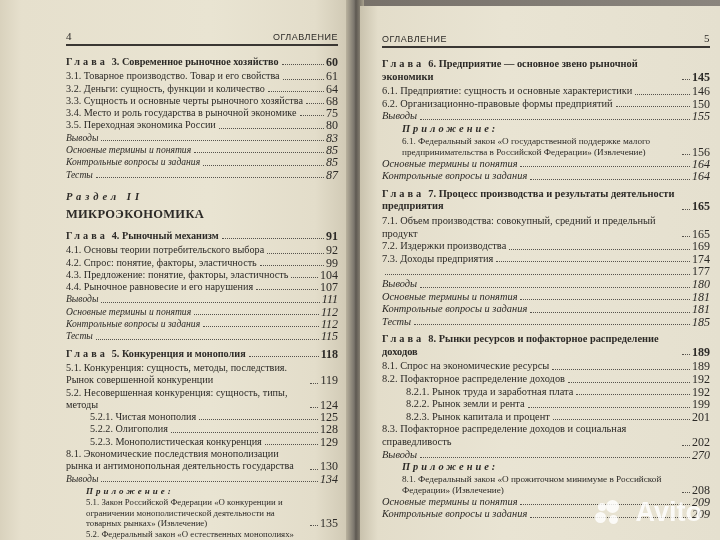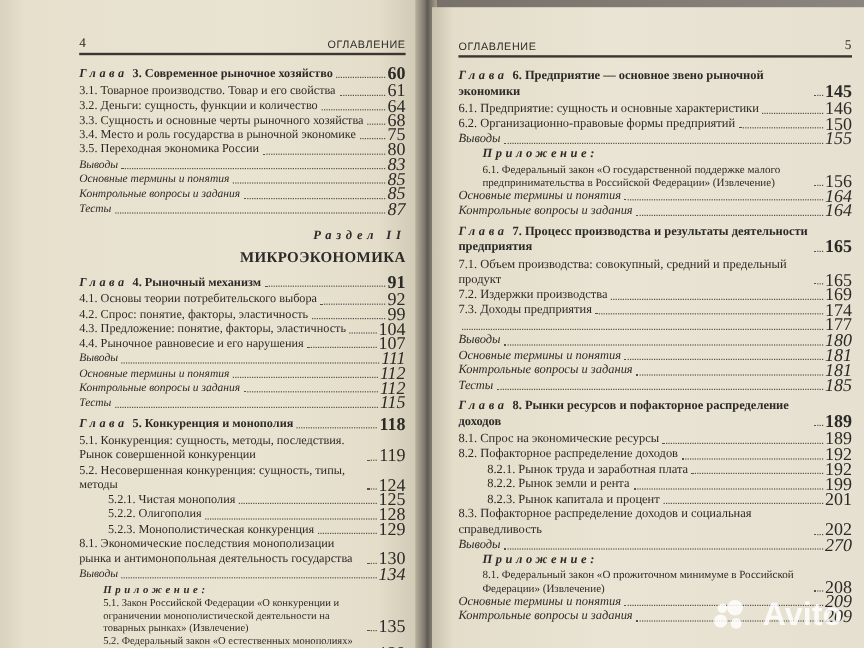--- a/index.html
+++ b/index.html
@@ -41,29 +41,29 @@
   .running-head .pnum { font-family: "Liberation Serif", serif; font-size: 11px; }
   .toc { list-style: none; margin: 0; padding: 0; }
   .toc li {
     display: flex; align-items: flex-end; font-size: 10.2px; line-height: 12.3px;
     white-space: nowrap;
   }
   .toc li .t { white-space: normal; flex: 0 1 auto; }
   .toc li .dots {
     flex: 1 1 auto; border-bottom: 1px dotted #55524c; margin: 0 2px 3px 3px; min-width: 8px;
   }
-  .toc li .n { flex: 0 0 auto; font-size: 15px; }
+  .toc li .n { flex: 0 0 auto; font-size: 12px; }
   .toc li.chapter { font-weight: bold; margin-top: 5px; margin-bottom: 2px; }
-  .toc li.chapter .lbl { letter-spacing: 3px; margin-right: 4px; font-style: italic; }
+  .toc li.chapter .lbl { letter-spacing: 3px; margin-right: 4px; }
   .toc li.sec { padding-left: 0; }
   .toc li.sub { padding-left: 24px; }
   .toc li.it { font-style: italic; font-size: 9.6px; justify-content: space-between; }
   .toc li.app-head { font-style: italic; font-weight: bold; letter-spacing: 3px; padding-left: 20px; font-size: 9px; }
   .toc li.app { padding-left: 20px; font-size: 8.8px; line-height: 10.6px; justify-content: center; }
-  .section-head { text-align: right; margin: 10px 0 8px; }
+  .section-head { text-align: left; margin: 10px 0 8px; }
   .section-head .part { font-style: italic; font-weight: bold; letter-spacing: 4px; font-size: 10.5px; }
   .section-head .title { font-weight: bold; font-size: 12.5px; margin-top: 5px; letter-spacing: 0.3px; }
   .page-right .toc li { font-size: 10.4px; line-height: 12.6px; }
   .page-right .toc li.app { font-size: 9.2px; line-height: 11px; }
   .watermark {
     position: absolute; right: 18px; bottom: 12px;
     display: flex; align-items: center; gap: 16px;
     font-family: "Liberation Sans", "DejaVu Sans", sans-serif;
     color: rgba(255,255,255,0.82); font-size: 27px; font-weight: bold;
   }

